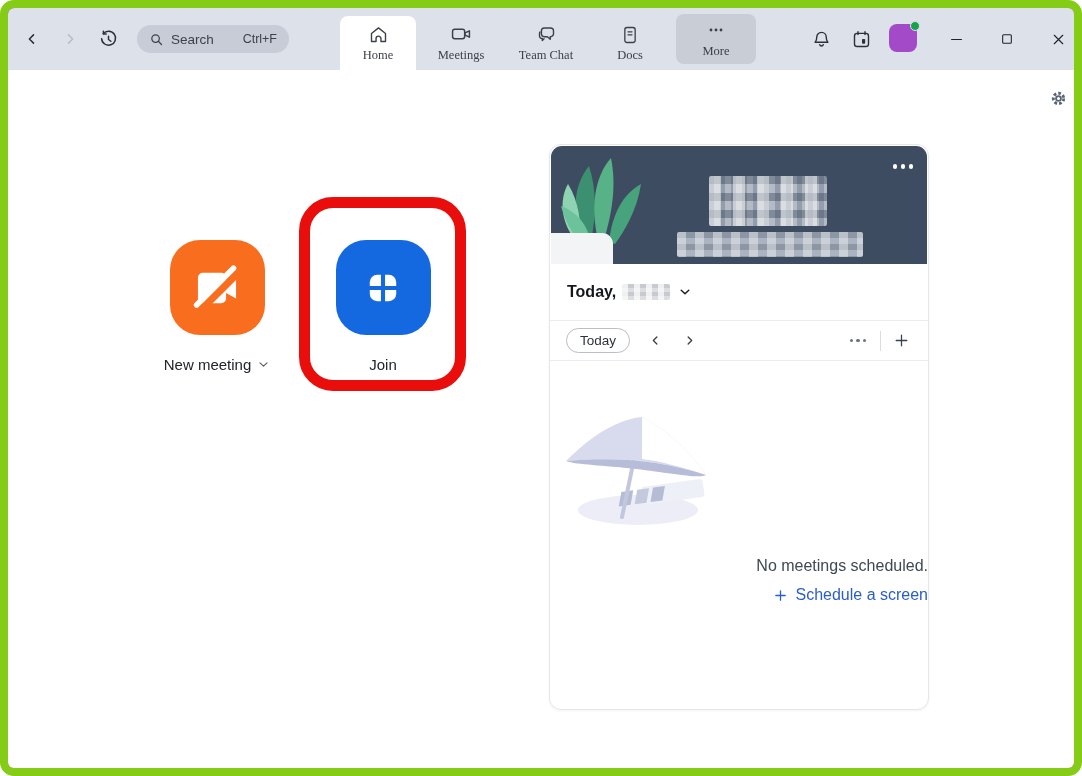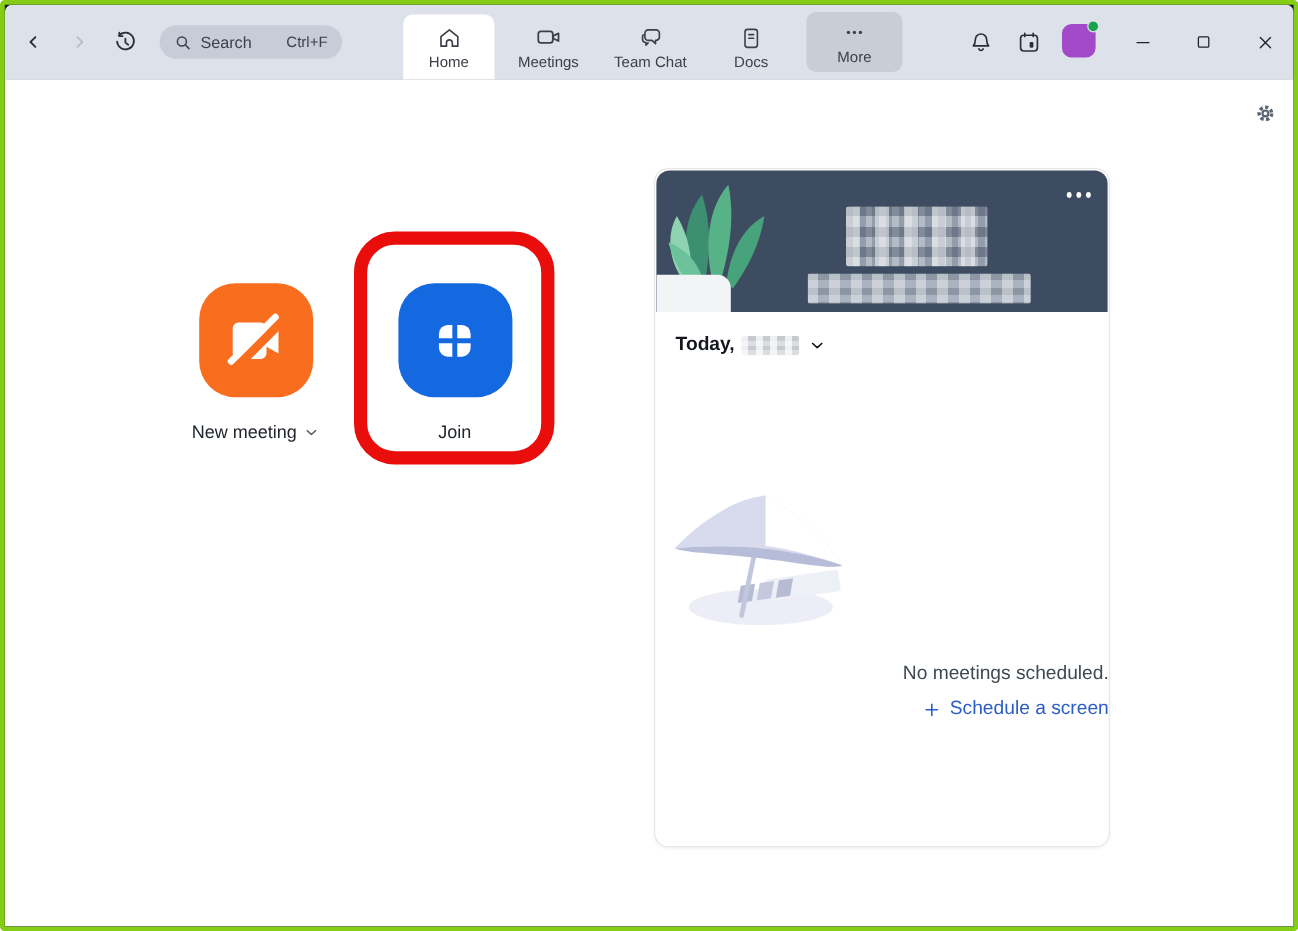--- a/index.html
+++ b/index.html
@@ -1,39 +1,39 @@
 <!DOCTYPE html>
 <html><head>
 <meta charset="utf-8">
 <style>
   * { box-sizing: border-box; margin: 0; padding: 0; }
   html,body { width:1082px; height:776px; font-family:"Liberation Sans", sans-serif; background:#fff; }
 
   .window {
     position:absolute; left:0; top:0; width:1082px; height:776px;
-    border:4px solid #84cc16; border-radius:4px; background:#0f172a; overflow:hidden;
+    border:8px solid #84cc16; border-radius:14px; background:#ec4899; overflow:hidden;
   }
 
   
   .titlebar {
     position:absolute; left:0; top:0; width:1074px; height:62px;
     background:#dde1ea; border-radius:6px 6px 0 0;
   }
   .tb-icon-btn { position:absolute; width:32px; height:32px; top:15px; display:flex; align-items:center; justify-content:center; color:#2c3036; cursor:pointer; }
   .tb-icon-btn.disabled { color:#b9bdc6; }
   .search-pill {
     position:absolute; left:129px; top:17px; width:152px; height:28px;
     background:#c7ccd6; border-radius:14px; display:flex; align-items:center;
     padding:0 12px; color:#3c414b; font-size:13.5px; gap:7px; cursor:text;
   }
   .search-pill .shortcut { margin-left:auto; color:#3c414b; font-size:12.5px; }
 
   .tab {
     position:absolute; top:8px; height:54px; display:flex; flex-direction:column;
-    align-items:center; justify-content:center; gap:3px; color:#3c4148; font-size:12.5px; cursor:pointer;
+    align-items:center; justify-content:center; gap:3px; color:#3c4148; font-size:12.5px; cursor:pointer;font-family:Liberation Serif, serif;
   }
   .tab .t-ico { height:22px; display:flex; align-items:flex-end; }
   .tab.active { background:#fff; border-radius:8px 8px 0 0; }
   .tab.more { top:6px; height:50px; background:#c8cdd6; border-radius:8px; }
 
   .tray-btn { position:absolute; top:16px; width:30px; height:30px; display:flex; align-items:center; justify-content:center; color:#2c3036; cursor:pointer; }
   .avatar { position:absolute; top:16px; width:28px; height:28px; border-radius:8px; background:#a34ac9; cursor:pointer; }
   .presence { position:absolute; right:-3px; top:-3px; width:10px; height:10px; border-radius:50%; background:#17a34a; border:1.5px solid #dde1ea; }
 
   .win-ctrl { position:absolute; top:14px; width:34px; height:34px; display:flex; align-items:center; justify-content:center; color:#1f2329; cursor:pointer; }
@@ -327,20 +327,46 @@
       <div class="date-row">
         <span class="lbl">Today,</span>
         <span class="mosaic-small"></span>
         <span class="chev">
           <svg width="14" height="14" viewBox="0 0 24 24" fill="none" stroke="currentColor" stroke-width="2.4" stroke-linecap="round" stroke-linejoin="round">
               <path d="M5.5 9 12 15l6.5-6"></path>
             </svg>
         </span>
       </div>
 
+      <div class="cal-toolbar">
+        <button class="today-btn">Today</button>
+        <span class="nav-arrow" style="margin-left:10px">
+          <svg width="13" height="13" viewBox="0 0 24 24" fill="none" stroke="currentColor" stroke-width="2.4" stroke-linecap="round" stroke-linejoin="round">
+              <path d="M14.5 5.5 8 12l6.5 6.5"></path>
+            </svg>
+        </span>
+        <span class="nav-arrow" style="margin-left:4px">
+          <svg width="13" height="13" viewBox="0 0 24 24" fill="none" stroke="currentColor" stroke-width="2.4" stroke-linecap="round" stroke-linejoin="round">
+              <path d="M9.5 5.5 16 12l-6.5 6.5"></path>
+            </svg>
+        </span>
+        <span class="right">
+          <span class="dots-btn">
+              <i></i>
+              <i></i>
+              <i></i>
+            </span>
+          <span class="v-div"></span>
+          <span class="plus-btn">
+            <svg width="17" height="17" viewBox="0 0 24 24" fill="none" stroke="currentColor" stroke-width="1.8" stroke-linecap="round">
+                <path d="M12 4.5v15M4.5 12h15"></path>
+              </svg>
+          </span>
+        </span>
+      </div>
 
       <div class="empty">
         <svg class="umbrella" width="170" height="118" viewBox="0 0 170 118">
           <ellipse cx="88" cy="99" rx="60" ry="15" fill="#ecedf7"></ellipse>
           <g transform="rotate(-8 122 82)">
             <rect x="92" y="72" width="62" height="18" rx="3" fill="#eef0f8"></rect>
             <rect x="96" y="74" width="12" height="14" fill="#b6bcd4" transform="skewX(-18)"></rect>
             <rect x="112" y="74" width="12" height="14" fill="#c4c9dd" transform="skewX(-18)"></rect>
             <rect x="128" y="74" width="12" height="14" fill="#b6bcd4" transform="skewX(-18)"></rect>
           </g>

